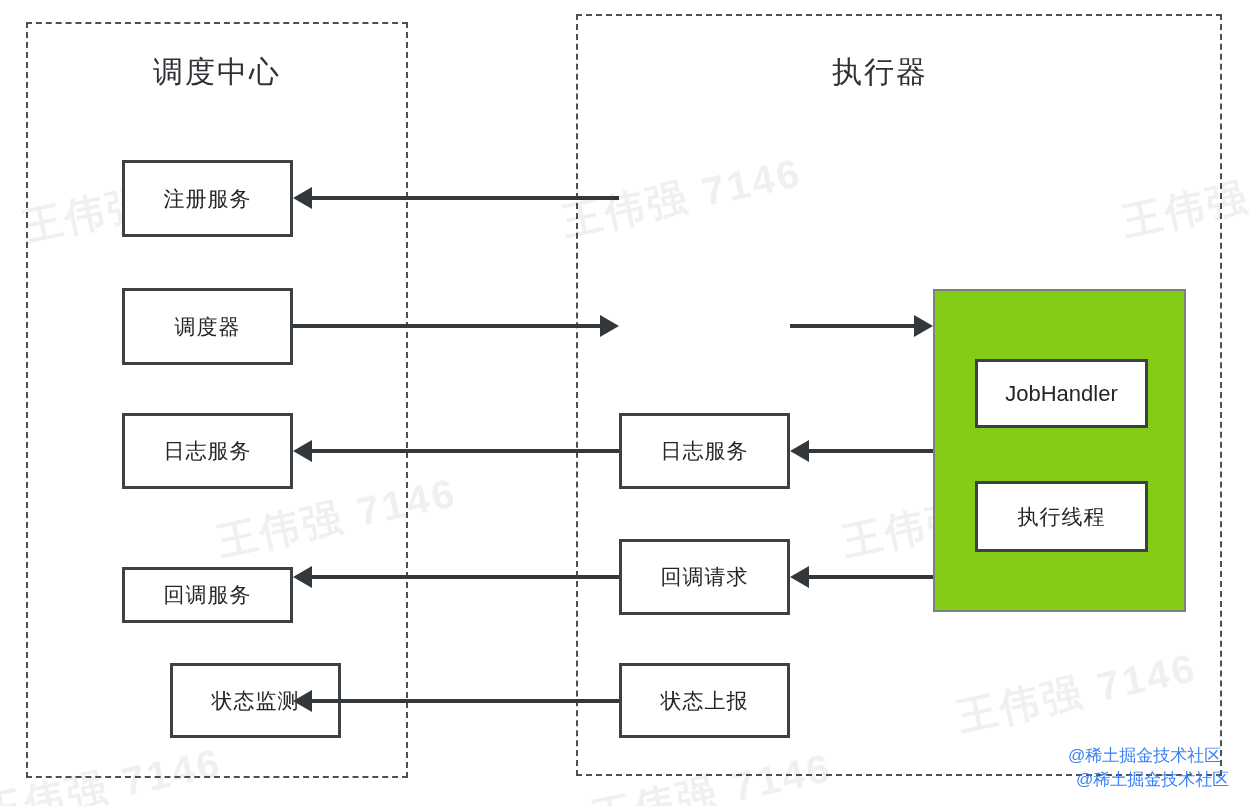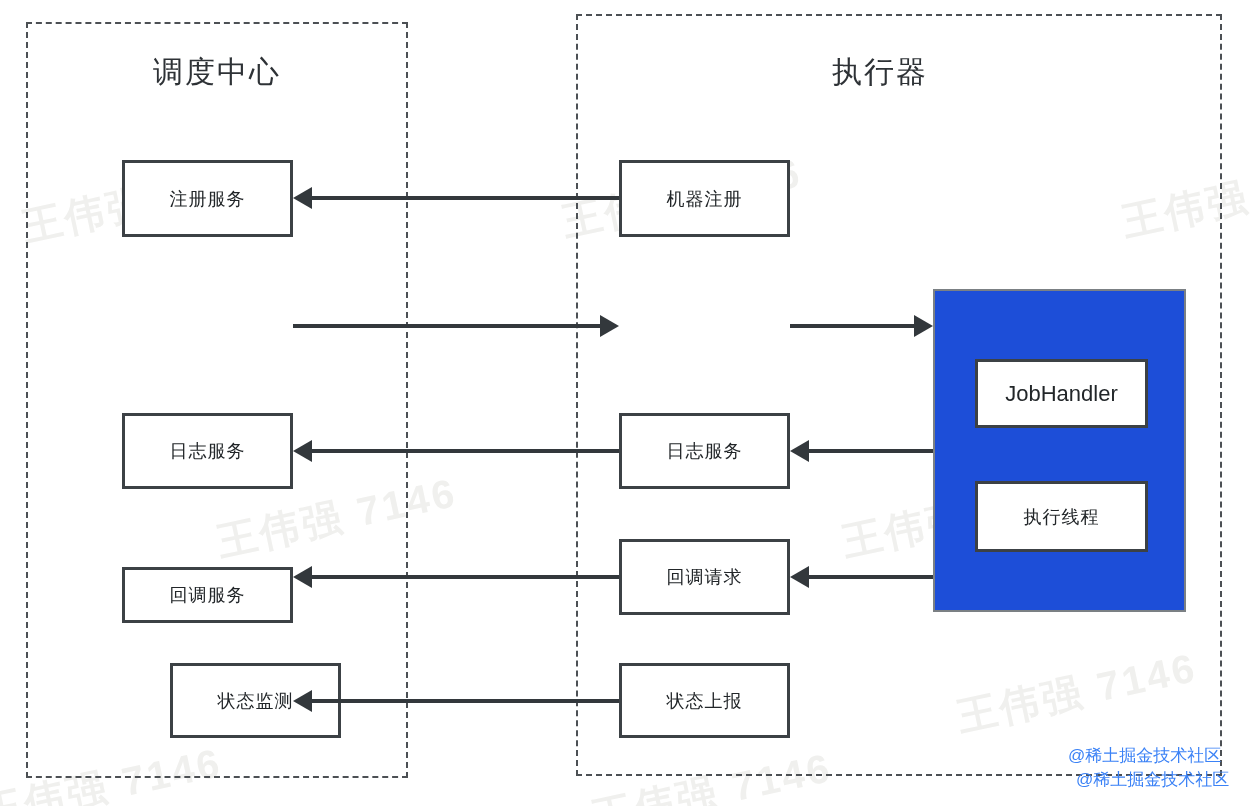--- a/index.html
+++ b/index.html
@@ -38,33 +38,33 @@
 
   
   .node {
     position: absolute;
     box-sizing: border-box;
     border: 3px solid #3c4145;
     background: #ffffff;
     display: flex;
     align-items: center;
     justify-content: center;
-    font-size: 18px;
+    font-size: 21px;
     color: #222629;
     letter-spacing: 1px;
     white-space: nowrap;
   }
   .node.latin { letter-spacing: 0px; font-size: 22px; }
 
   
   .container-box {
     position: absolute;
     box-sizing: border-box;
     border: 2px solid #7b8084;
-    background: #1d4ed8;
+    background: #84cc16;
   }
 
   
   .edge {
     position: absolute;
     height: 4px;
     background: #33383c;
   }
   .arrow-head {
     position: absolute;
@@ -112,25 +112,25 @@
   <div class="wm" style="left:590px; top:765px;">王伟强 7146</div>
 
   <div class="zone" style="left:26px; top:22px; width:382px; height:756px;"></div>
   <div class="zone" style="left:576px; top:14px; width:646px; height:762px;"></div>
 
   <div class="zone-title" style="left:26px; top:52px; width:382px;">调度中心</div>
   <div class="zone-title" style="left:700px; top:52px; width:360px;">执行器</div>
 
   <div class="node" style="left:122px; top:160px; width:171px; height:77px;">注册服务</div>
 
-  <div class="node" style="left:619px; top:160px; width:171px; height:77px;">机器注册</div>
 
   <div class="edge" style="left:312px; top:196px; width:307px;"></div>
   <div class="arrow-head left" style="left:293px; top:187px;"></div>
 
+  <div class="node" style="left:122px; top:288px; width:171px; height:77px;">调度器</div>
 
 
   <div class="edge" style="left:293px; top:324px; width:307px;"></div>
   <div class="arrow-head right" style="left:600px; top:315px;"></div>
 
   <div class="edge" style="left:790px; top:324px; width:124px;"></div>
   <div class="arrow-head right" style="left:914px; top:315px;"></div>
 
   <div class="node" style="left:122px; top:413px; width:171px; height:76px;">日志服务</div>
 

